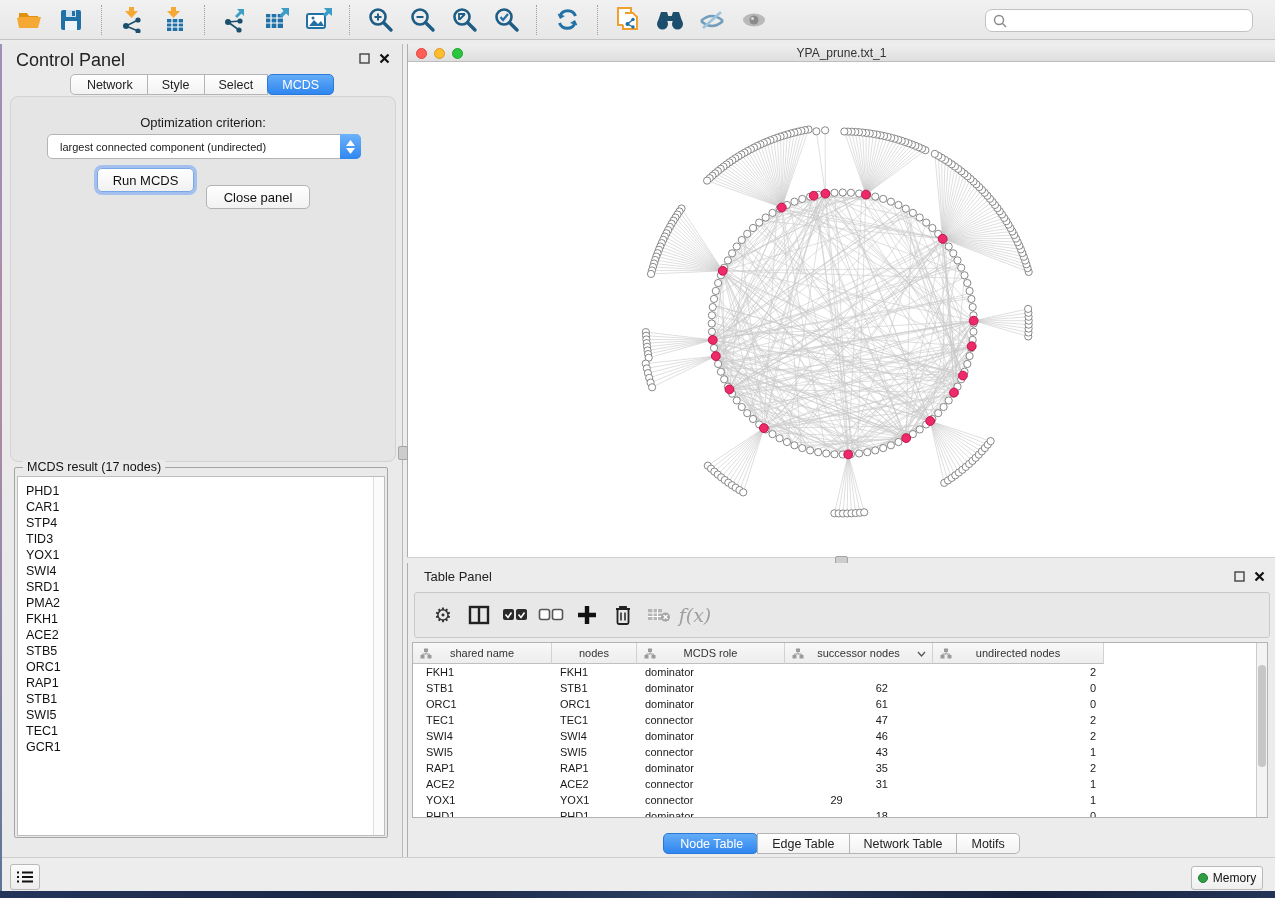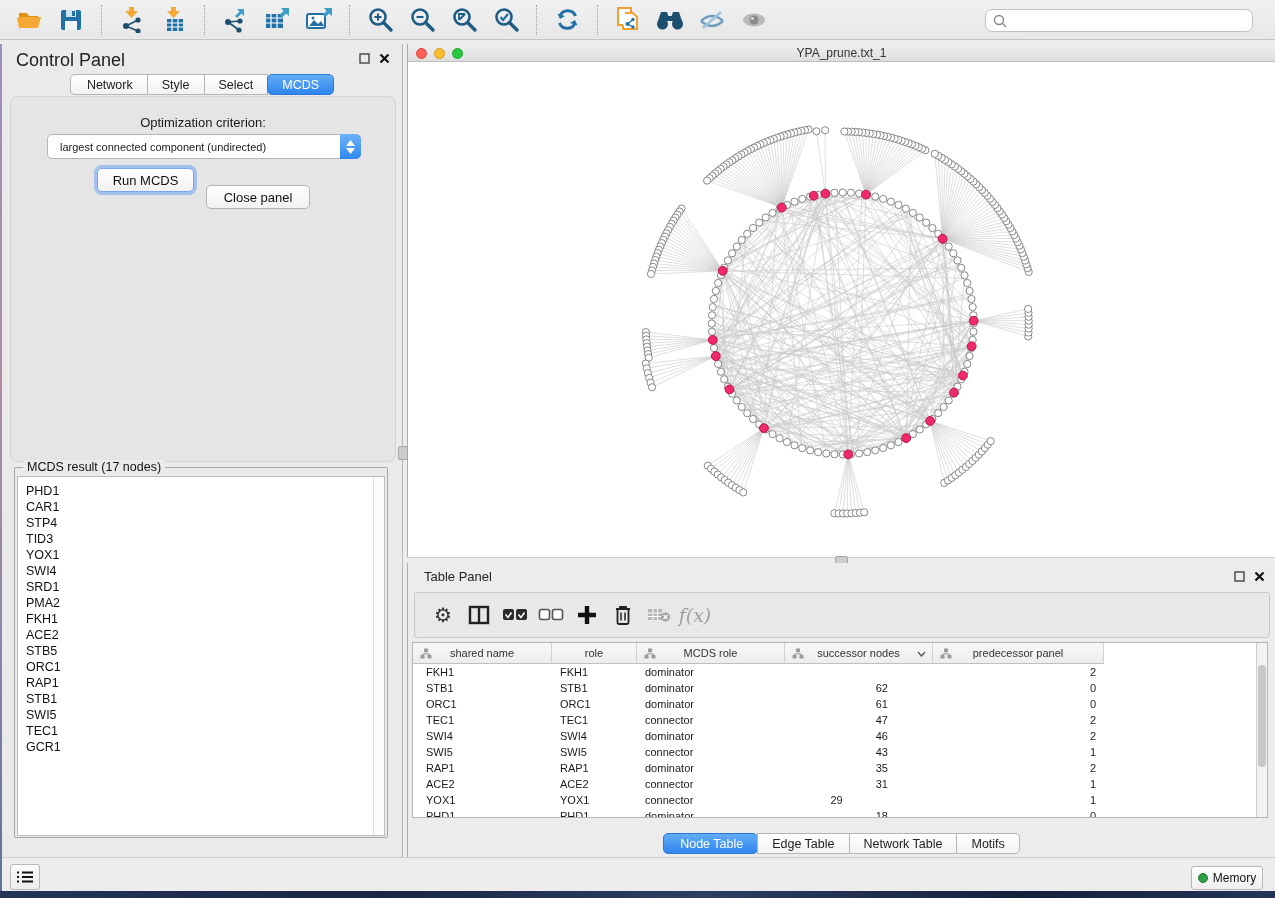--- a/index.html
+++ b/index.html
@@ -1170,21 +1170,21 @@
         <div class="th" style="width: 139px;">
           <svg class="tree" width="12" height="11">
             <rect x="4" y="0.5" width="4" height="3.5" fill="#9a9a9a"></rect>
             <rect x="0.5" y="7" width="4" height="3.5" fill="#9a9a9a"></rect>
             <rect x="7.5" y="7" width="4" height="3.5" fill="#9a9a9a"></rect>
             <path d="M6 4v2M2.5 7V6h7v1" stroke="#9a9a9a" fill="none"></path>
           </svg>
           <span>shared name</span>
         </div>
         <div class="th" style="width: 85px;">
-          <span>role</span>
+          <span>nodes</span>
         </div>
         <div class="th" style="width: 148px;">
           <svg class="tree" width="12" height="11">
             <rect x="4" y="0.5" width="4" height="3.5" fill="#9a9a9a"></rect>
             <rect x="0.5" y="7" width="4" height="3.5" fill="#9a9a9a"></rect>
             <rect x="7.5" y="7" width="4" height="3.5" fill="#9a9a9a"></rect>
             <path d="M6 4v2M2.5 7V6h7v1" stroke="#9a9a9a" fill="none"></path>
           </svg>
           <span>MCDS role</span>
         </div>
@@ -1200,21 +1200,21 @@
             <path d="M1 1l3.5 4L8 1" stroke="#555" stroke-width="1.3" fill="none"></path>
           </svg>
         </div>
         <div class="th" style="width: 171px;">
           <svg class="tree" width="12" height="11">
             <rect x="4" y="0.5" width="4" height="3.5" fill="#9a9a9a"></rect>
             <rect x="0.5" y="7" width="4" height="3.5" fill="#9a9a9a"></rect>
             <rect x="7.5" y="7" width="4" height="3.5" fill="#9a9a9a"></rect>
             <path d="M6 4v2M2.5 7V6h7v1" stroke="#9a9a9a" fill="none"></path>
           </svg>
-          <span>predecessor panel</span>
+          <span>undirected nodes</span>
         </div>
       </div>
     <div class="tbody" id="table-body">
         <div class="tr">
           <div class="td" style="width: 139px; padding-left: 13px;">FKH1</div>
           <div class="td" style="width: 85px; padding-left: 8px;">FKH1</div>
           <div class="td" style="width: 148px; padding-left: 8px;">dominator</div>
           <div class="td" style="width: 148px; text-align: left; padding-right: 45px; margin-top: 47px;">96</div>
           <div class="td" style="width: 171px; text-align: right; padding-right: 8px;">2</div>
         </div>

